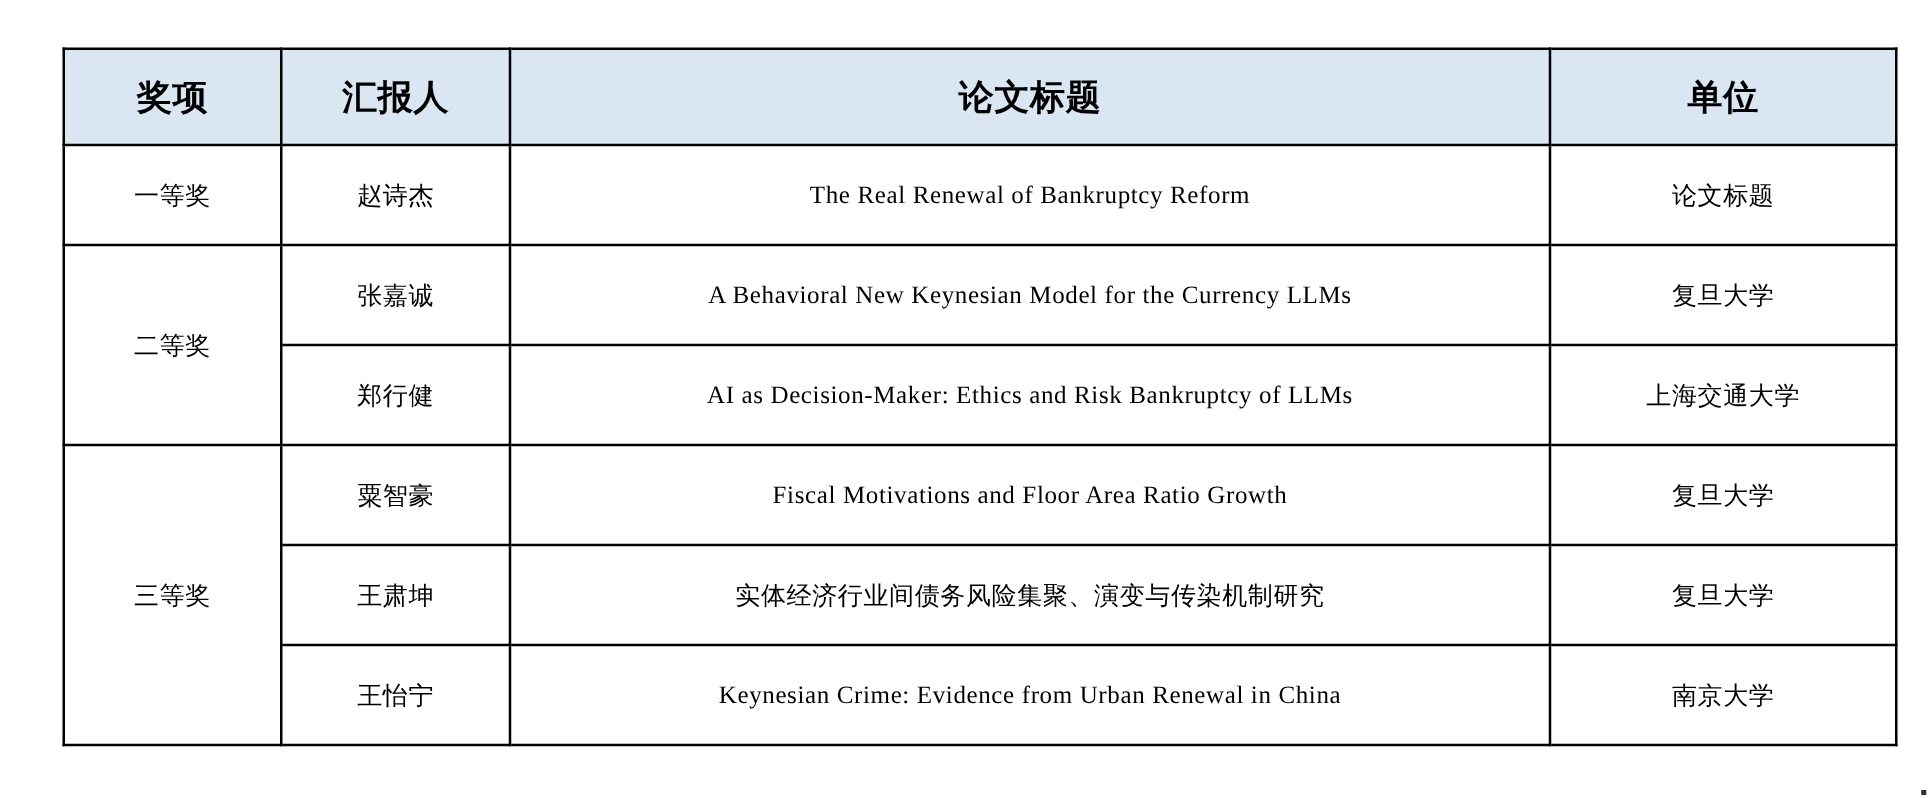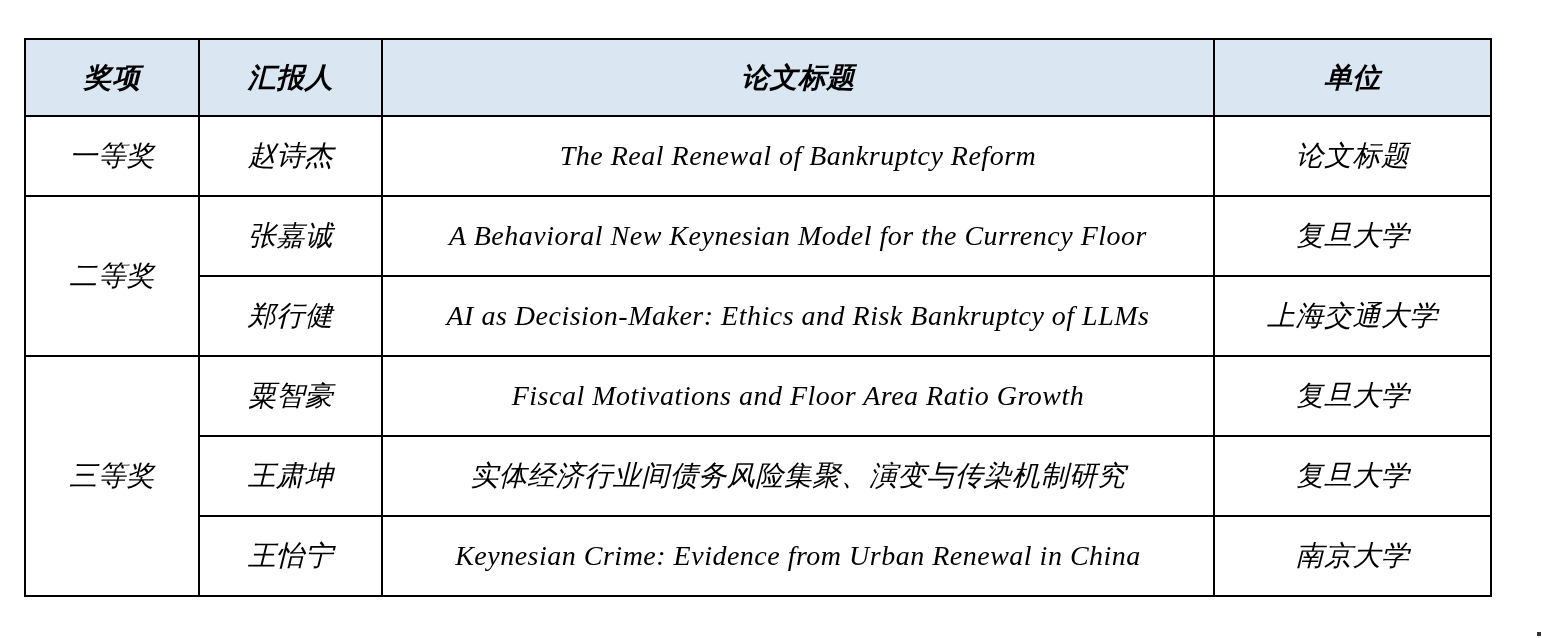--- a/index.html
+++ b/index.html
@@ -5,35 +5,34 @@
   * { margin: 0; padding: 0; box-sizing: border-box; }
   html, body {
     width: 1542px; height: 638px;
     background: #ffffff;
     font-family: "Liberation Serif", "DejaVu Serif", serif;
     overflow: hidden;
     position: relative;
   }
   .doc-table {
     position: absolute;
-    left: 24px; top: 38px;
+    left: 50px; top: 38px;
     width: 1466px;
     border-collapse: collapse;
     table-layout: fixed;
-    font-style: italic;
   }
   .doc-table col.c-award  { width: 174px; }
   .doc-table col.c-name   { width: 183px; }
   .doc-table col.c-title  { width: 832px; }
   .doc-table col.c-unit   { width: 277px; }
   .doc-table th, .doc-table td {
     border: 2px solid #000000;
     text-align: center;
     vertical-align: middle;
-    font-size: 28px;
+    font-size: 20px;
     color: #000000;
     padding: 0 6px;
     letter-spacing: 0.5px;
   }
   .doc-table thead tr { height: 77px; }
   .doc-table tbody tr { height: 80px; }
   .doc-table th {
     background: var(--header-bg, #dae6f2);
     font-weight: bold;
     font-size: 28px;
@@ -66,21 +65,21 @@
   <tbody>
     <tr>
       <td rowspan="1">一等奖</td>
       <td>赵诗杰</td>
       <td>The Real Renewal of Bankruptcy Reform</td>
       <td>论文标题</td>
     </tr>
     <tr>
       <td rowspan="2">二等奖</td>
       <td>张嘉诚</td>
-      <td>A Behavioral New Keynesian Model for the Currency Floor</td>
+      <td>A Behavioral New Keynesian Model for the Currency LLMs</td>
       <td>复旦大学</td>
     </tr>
     <tr>
       <td>郑行健</td>
       <td>AI as Decision-Maker: Ethics and Risk Bankruptcy of LLMs</td>
       <td>上海交通大学</td>
     </tr>
     <tr>
       <td rowspan="3">三等奖</td>
       <td>粟智豪</td>

